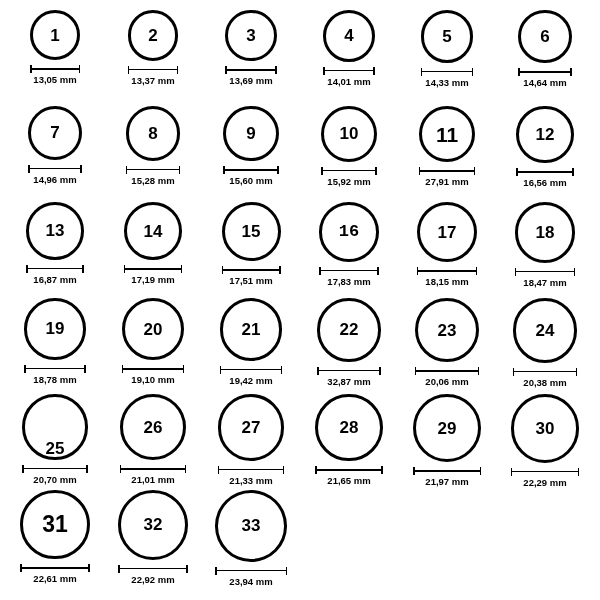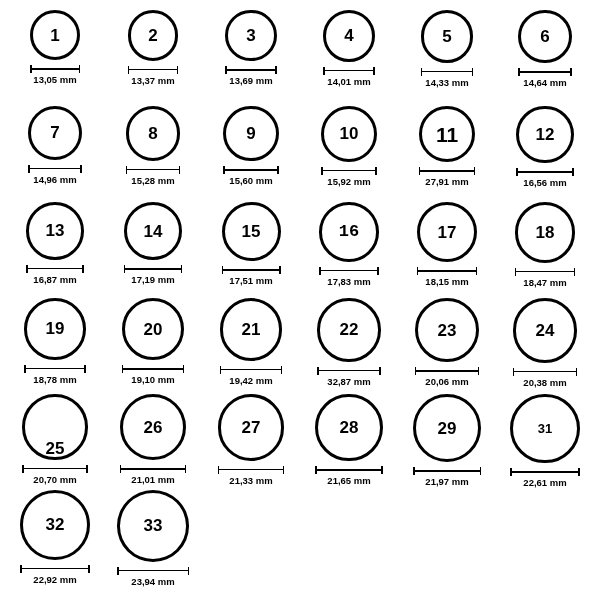--- a/index.html
+++ b/index.html
@@ -399,22 +399,33 @@
           <span class="ring-label" style="font-size: 17px; text-align: right;">29</span>
         </div>
         <div class="measure" style="width: 68px;">
           <div class="bar"></div>
           <div class="tick-left"></div>
           <div class="tick-right"></div>
         </div>
         <div class="mm">21,97 mm</div>
       </div>
       <div class="cell">
+        <div class="ring" style="width: 68.7px; height: 68.7px;">
+          <span class="ring-label" style="font-size: 17px;">30</span>
+        </div>
+        <div class="measure" style="width: 68.7px;">
+          <div class="bar"></div>
+          <div class="tick-left"></div>
+          <div class="tick-right"></div>
+        </div>
+        <div class="mm">22,29 mm</div>
+      </div>
+      <div class="cell">
         <div class="ring" style="width: 69.3px; height: 69.3px;">
-          <span class="ring-label" style="font-size: 13px;">31</span>
+          <span class="ring-label" style="font-size: 23px;">31</span>
         </div>
         <div class="measure" style="width: 69.3px;">
           <div class="bar"></div>
           <div class="tick-left"></div>
           <div class="tick-right"></div>
         </div>
         <div class="mm">22,61 mm</div>
       </div>
       <div class="cell">
         <div class="ring" style="width: 69.9px; height: 69.9px;">

